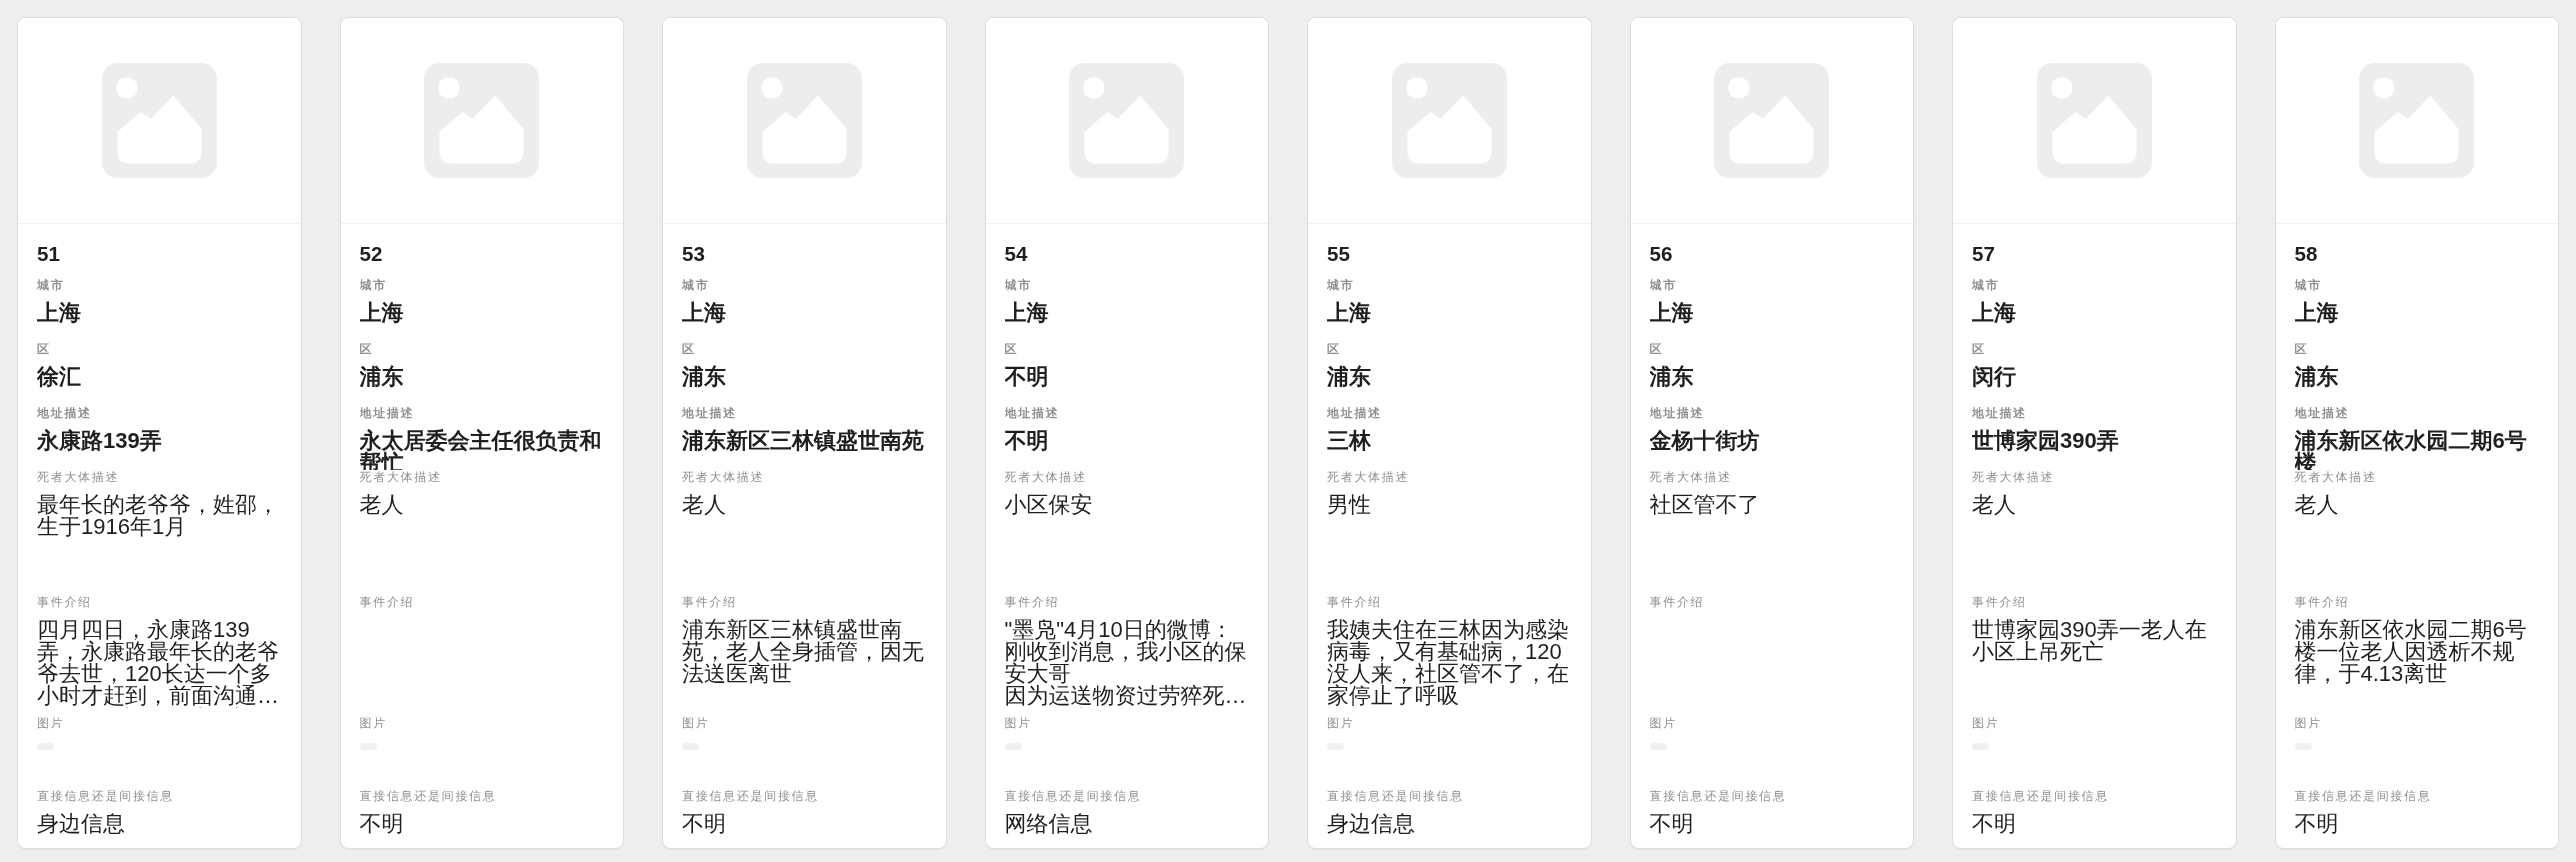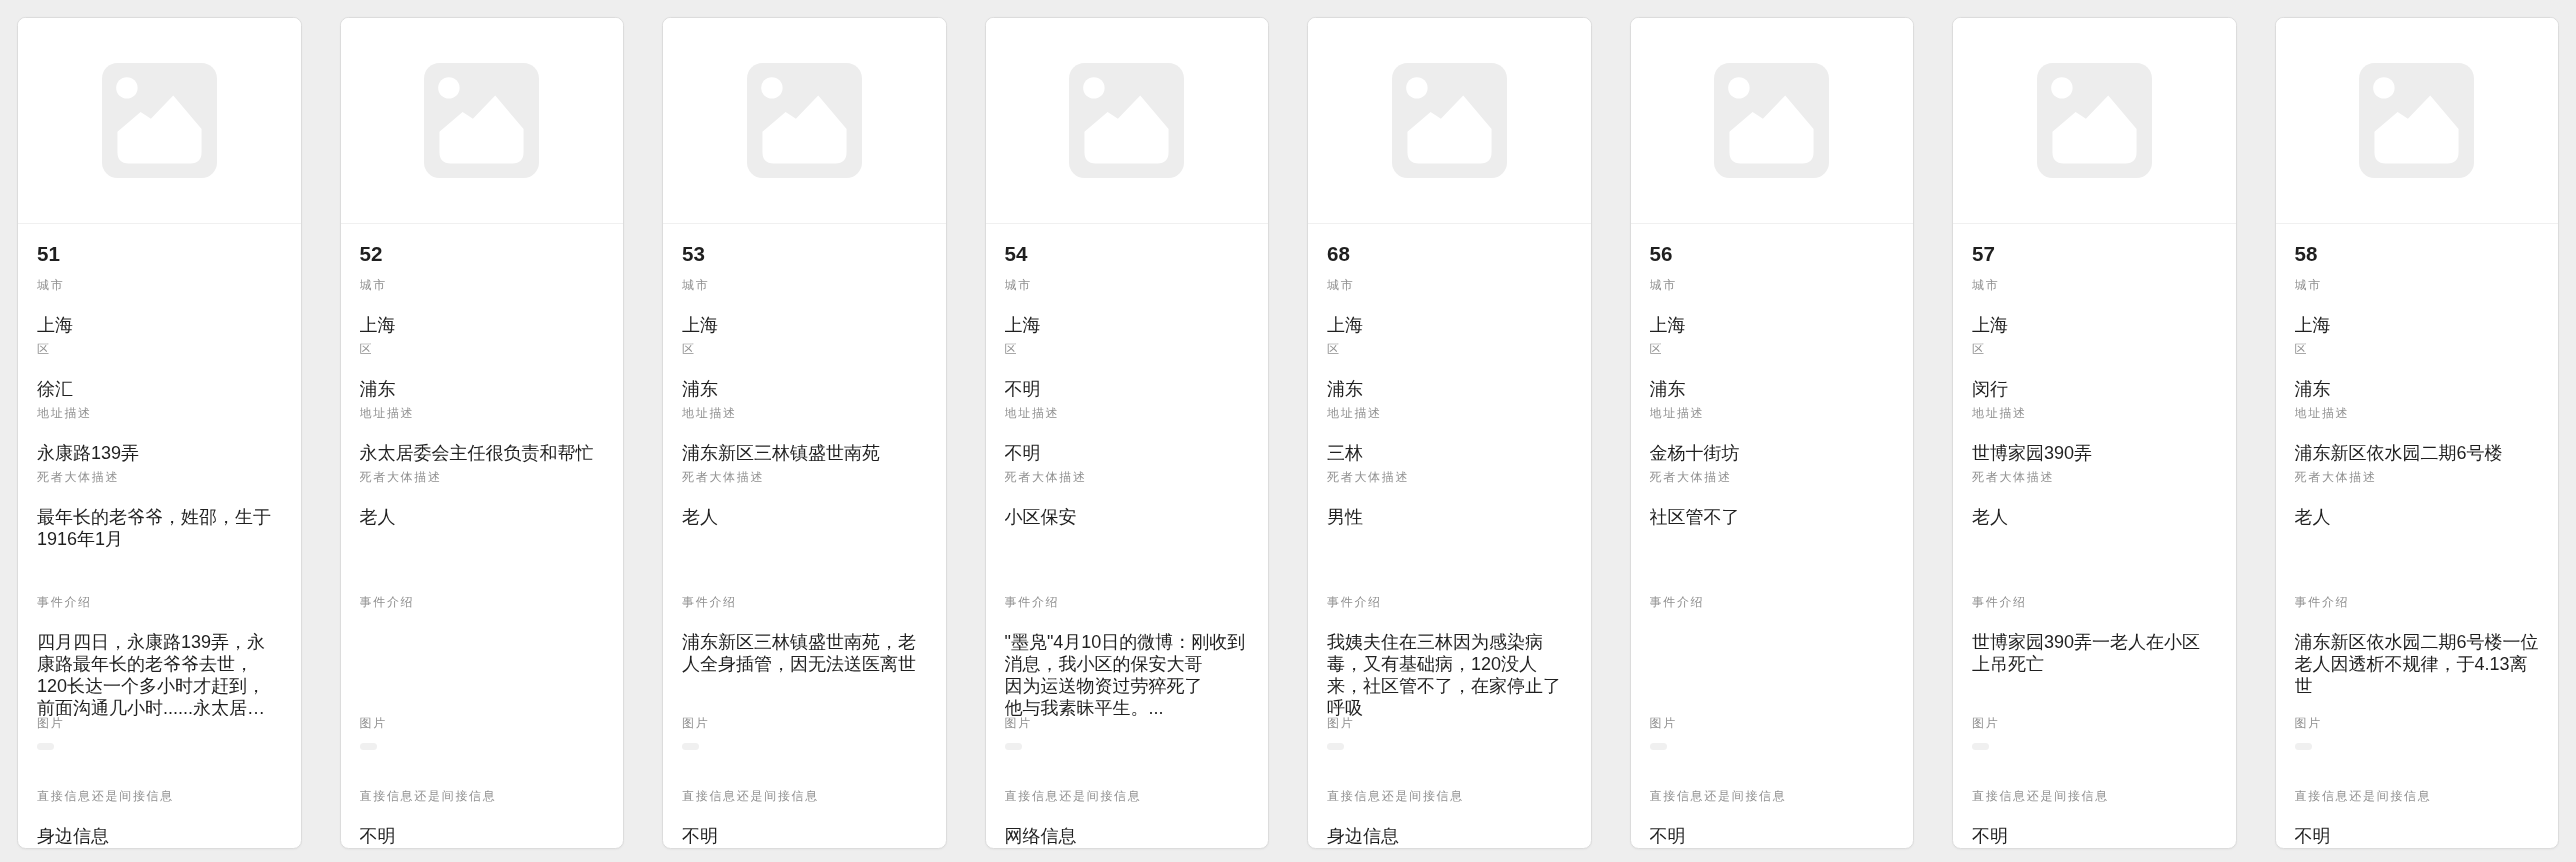--- a/index.html
+++ b/index.html
@@ -43,34 +43,34 @@
     overflow: hidden;
   }
   .card-num {
     font-size: 20.6px;
     font-weight: 600;
     color: #1f1f1f;
     line-height: 25px;
     margin-bottom: 12px;
   }
   .group { overflow: hidden; }
-  .g-simple   { height: 64px; }
+  .g-simple   { height: 64px; font-weight: bold; }
   .g-deceased { height: 125px; }
   .g-event    { height: 121px; }
   .g-image    { height: 73px; }
   .g-direct   { height: 60px; }
   .field-label {
     font-size: 12px;
     color: #909090;
     letter-spacing: 1.7px;
     line-height: 15.5px;
   }
   .field-value {
-    margin-top: 20px;
-    font-size: 18px;
+    margin-top: 8px;
+    font-size: 22px;
     color: #1f1f1f;
     line-height: 22.3px;
   }
   .event-value {
     white-space: pre-line;
     display: -webkit-box;
     -webkit-line-clamp: 4;
     -webkit-box-orient: vertical;
     overflow: hidden;
   }
@@ -282,21 +282,21 @@
 
   <div class="card">
     <div class="card-cover">
       <svg class="ph-icon" width="115" height="115" viewBox="0 0 134 134" xmlns="http://www.w3.org/2000/svg">
         <rect x="0" y="0" width="134" height="134" rx="18" fill="#ededed"></rect>
         <circle cx="29" cy="29" r="12.5" fill="#ffffff"></circle>
         <path d="M18 80 L45 57 L57 65 L83 38 L116 77 L116 104 Q116 117 103 117 L31 117 Q18 117 18 104 Z" fill="#ffffff"></path>
       </svg>
     </div>
     <div class="card-body">
-      <div class="card-num">68</div>
+      <div class="card-num">55</div>
 
       <div class="group g-simple">
         <div class="field-label">城市</div>
         <div class="field-value">上海</div>
       </div>
 
       <div class="group g-simple">
         <div class="field-label">区</div>
         <div class="field-value">浦东</div>
       </div>

